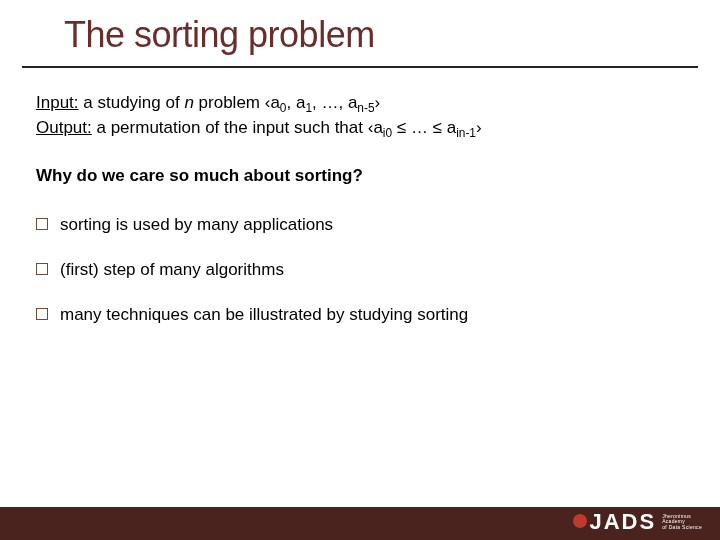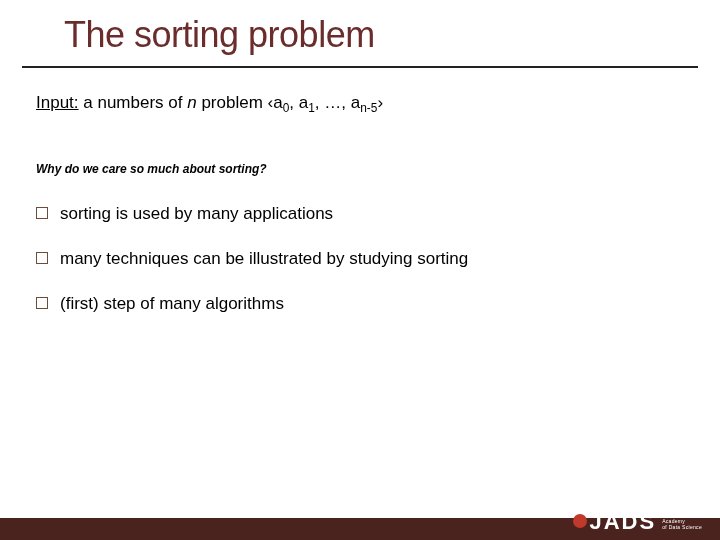--- a/index.html
+++ b/index.html
@@ -42,24 +42,23 @@
     top: 92px;
     left: 36px;
     right: 36px;
     font-size: 17px;
     color: #000;
     line-height: 1.35;
   }
   .line { margin-bottom: 2px; }
   .label { text-decoration: underline; text-align: right; }
   .question {
-    margin-top: 46px;
+    margin-top: 25px;
     font-weight: bold;
-    font-size: 12px;
-    font-style: italic;
+    font-size: 17px;
   }
   .bullets {
     margin-top: 26px;
   }
   .bullet {
     display: flex;
     align-items: flex-start;
     margin-bottom: 22px;
     font-size: 17px;
   }
@@ -73,21 +72,21 @@
   }
   .bullet .text {
     margin-left: 12px;
   }
   sub { font-size: 0.7em; line-height: 0; }
   .footer {
     position: absolute;
     left: 0;
     bottom: 0;
     width: 100%;
-    height: 22px;
+    height: 33px;
     background: #4b231e;
   }
   .brand {
     position: absolute;
     right: 18px;
     bottom: 5px;
     display: flex;
     align-items: center;
     gap: 6px;
     color: #fff;
@@ -120,38 +119,41 @@
 <body>
 
 <div class="slide">
 
   <div class="title">The sorting problem</div>
   <div class="rule"></div>
 
   <div class="content">
 
     <div class="line">
-      <span class="label">Input:</span><span> a numbers of </span><i>n</i><span> problem ‹a</span><sub>0</sub><span>, a</span><sub>1</sub><span>, …, a</span><sub>n-5</sub><span>›</span>
+      <span class="label">Input:</span><span> a studying of </span><i>n</i><span> problem ‹a</span><sub>0</sub><span>, a</span><sub>1</sub><span>, …, a</span><sub>n-5</sub><span>›</span>
     </div>
 
+    <div class="line">
+      <span class="label">Output:</span><span> a permutation of the input such that ‹a</span><sub>i0</sub><span> ≤ … ≤ a</span><sub>in-1</sub><span>›</span>
+    </div>
 
     <div class="question">Why do we care so much about sorting?</div>
 
     <div class="bullets">
       <div class="bullet">
         <span class="marker"></span>
         <span class="text">sorting is used by many applications</span>
       </div>
       <div class="bullet">
         <span class="marker"></span>
-        <span class="text">many techniques can be illustrated by studying sorting</span>
+        <span class="text">(first) step of many algorithms</span>
       </div>
       <div class="bullet">
         <span class="marker"></span>
-        <span class="text">(first) step of many algorithms</span>
+        <span class="text">many techniques can be illustrated by studying sorting</span>
       </div>
     </div>
 
   </div>
 
   <div class="footer">
     <div class="brand">
       <span class="dot"></span>
       <span class="main">JADS</span>
       <span class="sub">

